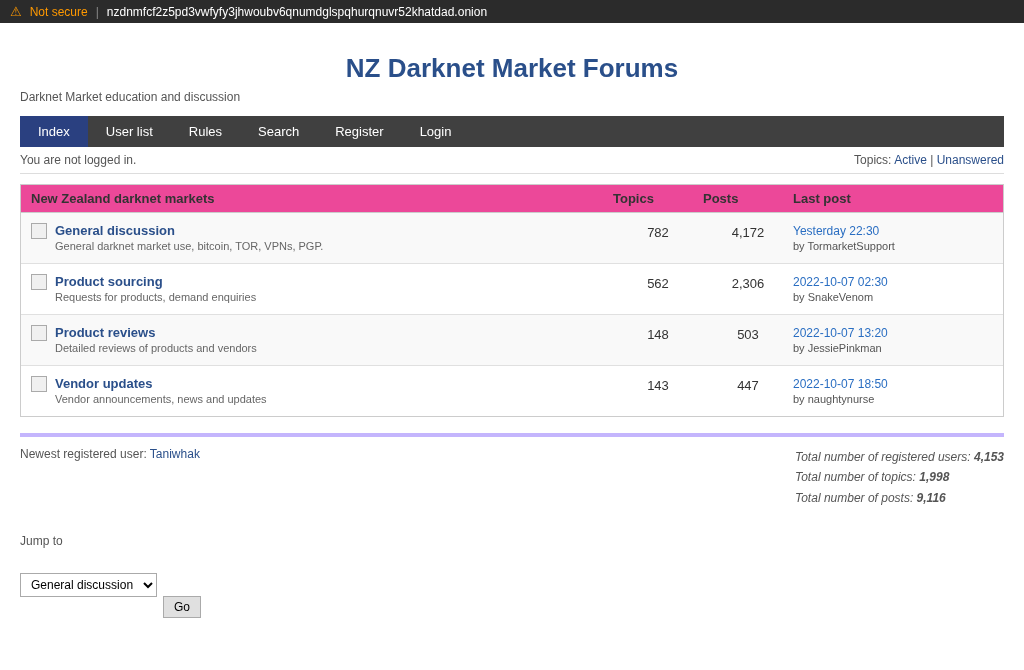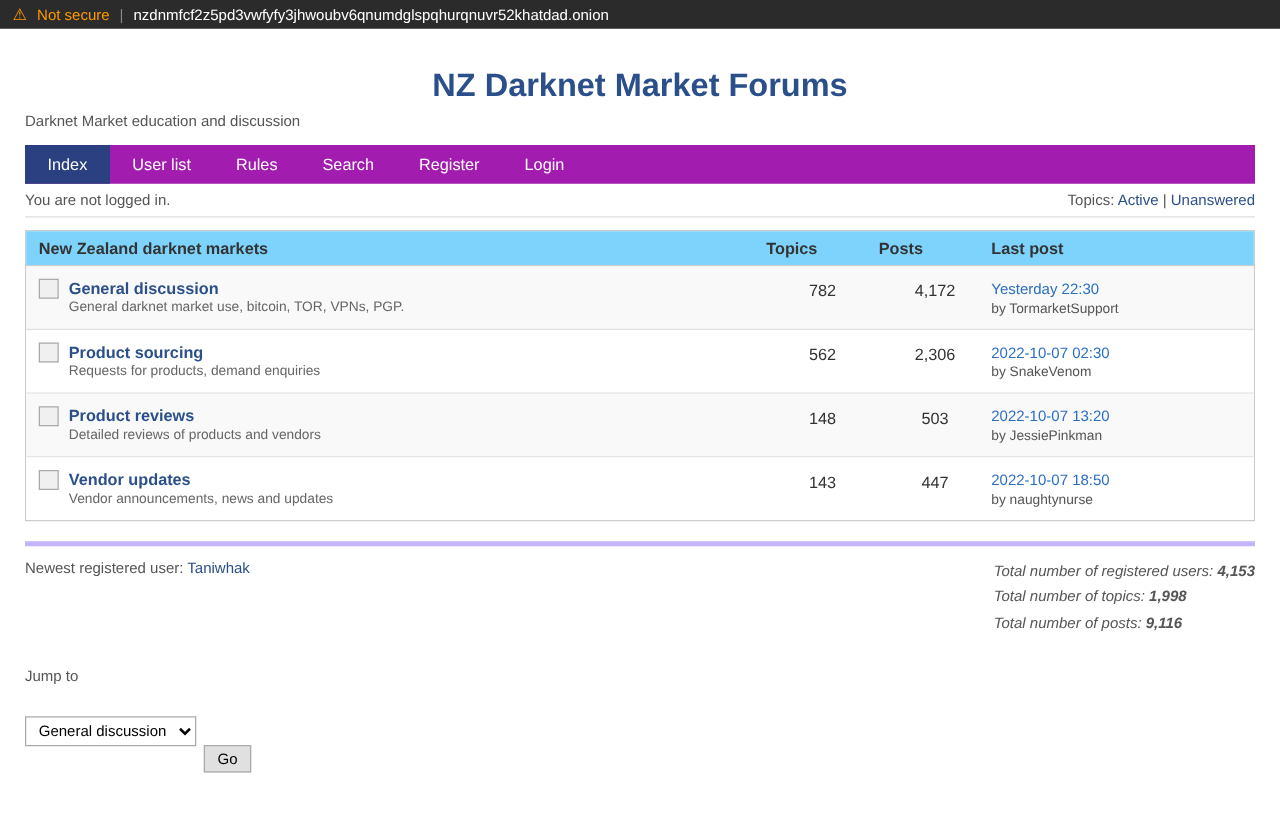--- a/index.html
+++ b/index.html
@@ -33,21 +33,21 @@
     }
     .site-subtitle {
       font-size: 12px;
       color: #555;
       margin-bottom: 12px;
     }
 
     
     .nav-bar {
       display: flex;
-      background: #a21caf;
+      background: #404040;
       margin-bottom: 0;
     }
     .nav-item {
       color: #fff;
       padding: 8px 18px;
       font-size: 13px;
       cursor: pointer;
       text-decoration: none;
       display: block;
     }
@@ -69,21 +69,21 @@
     .status-bar a { color: #2a4f8a; text-decoration: none; }
     .topics-nav { font-size: 12px; color: #555; }
     .topics-nav a { color: #2a4f8a; text-decoration: none; }
 
     
     .forum-section {
       border: 1px solid #ccc;
       margin-bottom: 16px;
     }
     .forum-section-header {
-      background: #7dd3fc;
+      background: #ec4899;
       padding: 6px 10px;
       display: grid;
       grid-template-columns: 1fr 90px 90px 200px;
       font-weight: bold;
       font-size: 13px;
       color: #333;
       border-bottom: 1px solid #ccc;
     }
     .forum-row {
       display: grid;

